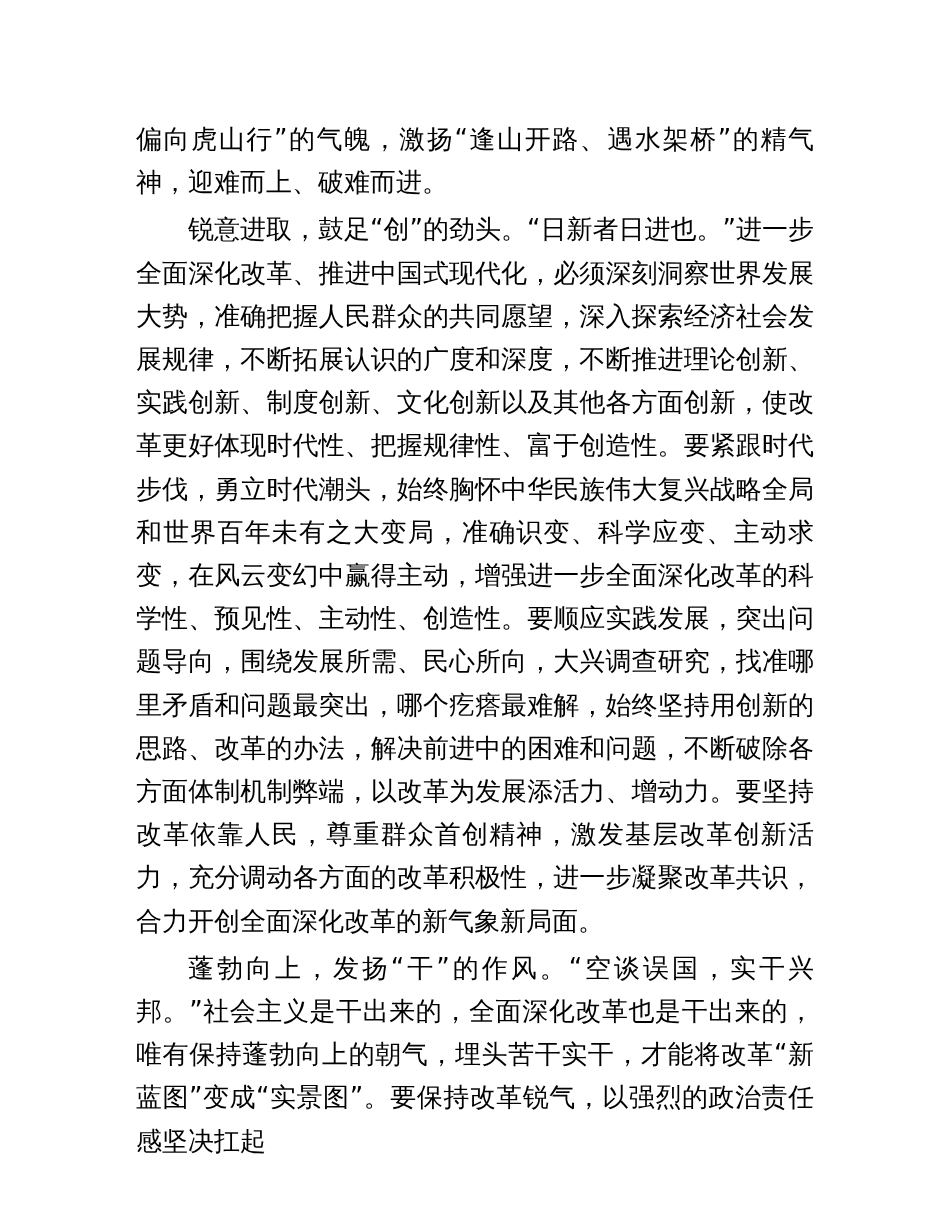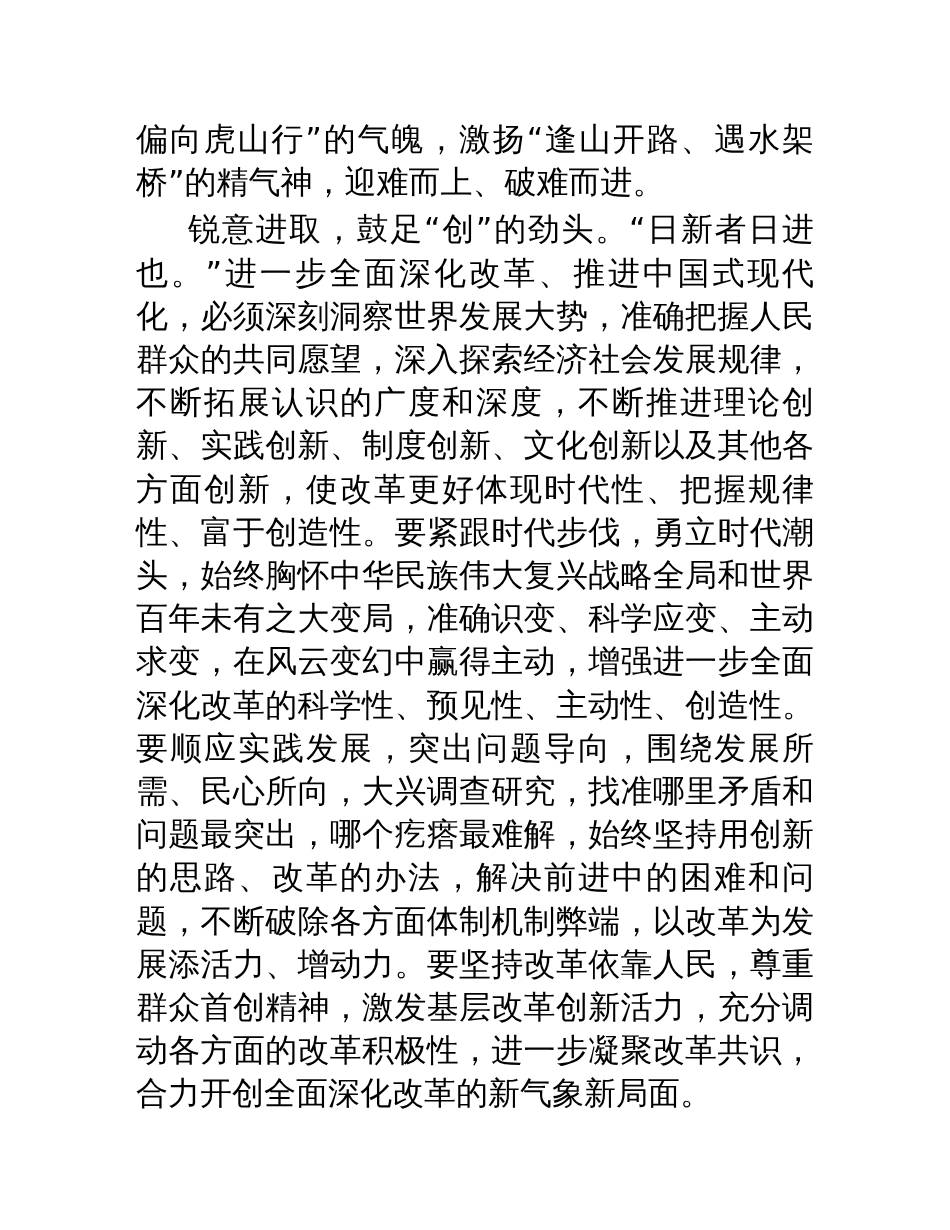--- a/index.html
+++ b/index.html
@@ -20,21 +20,21 @@
   }
   .page-body {
     position: absolute;
     left: 136px;
     top: 118px;
     width: 678px;
   }
   .para {
     margin: 0;
     padding: 0;
-    font-size: 32px;
+    font-size: 26px;
     line-height: 43.2px;
     color: #000000;
     text-align: justify;
     text-justify: inter-ideograph;
     text-indent: 52px;
     letter-spacing: 0px;
     font-weight: 400;
     word-break: break-all;
     -webkit-font-smoothing: antialiased;
   }
@@ -48,15 +48,16 @@
 </head>
 <body>
 
 <div class="page">
   <div class="page-body">
 
     <p class="para no-indent">偏向虎山行”的气魄，激扬“逢山开路、遇水架桥”的精气神，迎难而上、破难而进。</p>
 
     <p class="para">锐意进取，鼓足“创”的劲头。“日新者日进也。”进一步全面深化改革、推进中国式现代化，必须深刻洞察世界发展大势，准确把握人民群众的共同愿望，深入探索经济社会发展规律，不断拓展认识的广度和深度，不断推进理论创新、实践创新、制度创新、文化创新以及其他各方面创新，使改革更好体现时代性、把握规律性、富于创造性。要紧跟时代步伐，勇立时代潮头，始终胸怀中华民族伟大复兴战略全局和世界百年未有之大变局，准确识变、科学应变、主动求变，在风云变幻中赢得主动，增强进一步全面深化改革的科学性、预见性、主动性、创造性。要顺应实践发展，突出问题导向，围绕发展所需、民心所向，大兴调查研究，找准哪里矛盾和问题最突出，哪个疙瘩最难解，始终坚持用创新的思路、改革的办法，解决前进中的困难和问题，不断破除各方面体制机制弊端，以改革为发展添活力、增动力。要坚持改革依靠人民，尊重群众首创精神，激发基层改革创新活力，充分调动各方面的改革积极性，进一步凝聚改革共识，合力开创全面深化改革的新气象新局面。</p>
 
+    <p class="para">蓬勃向上，发扬“干”的作风。“空谈误国，实干兴邦。”社会主义是干出来的，全面深化改革也是干出来的，唯有保持蓬勃向上的朝气，埋头苦干实干，才能将改革“新蓝图”变成“实景图”。要保持改革锐气，以强烈的政治责任感坚决扛起</p>
 
   </div>
 </div>
 
 </body></html>

